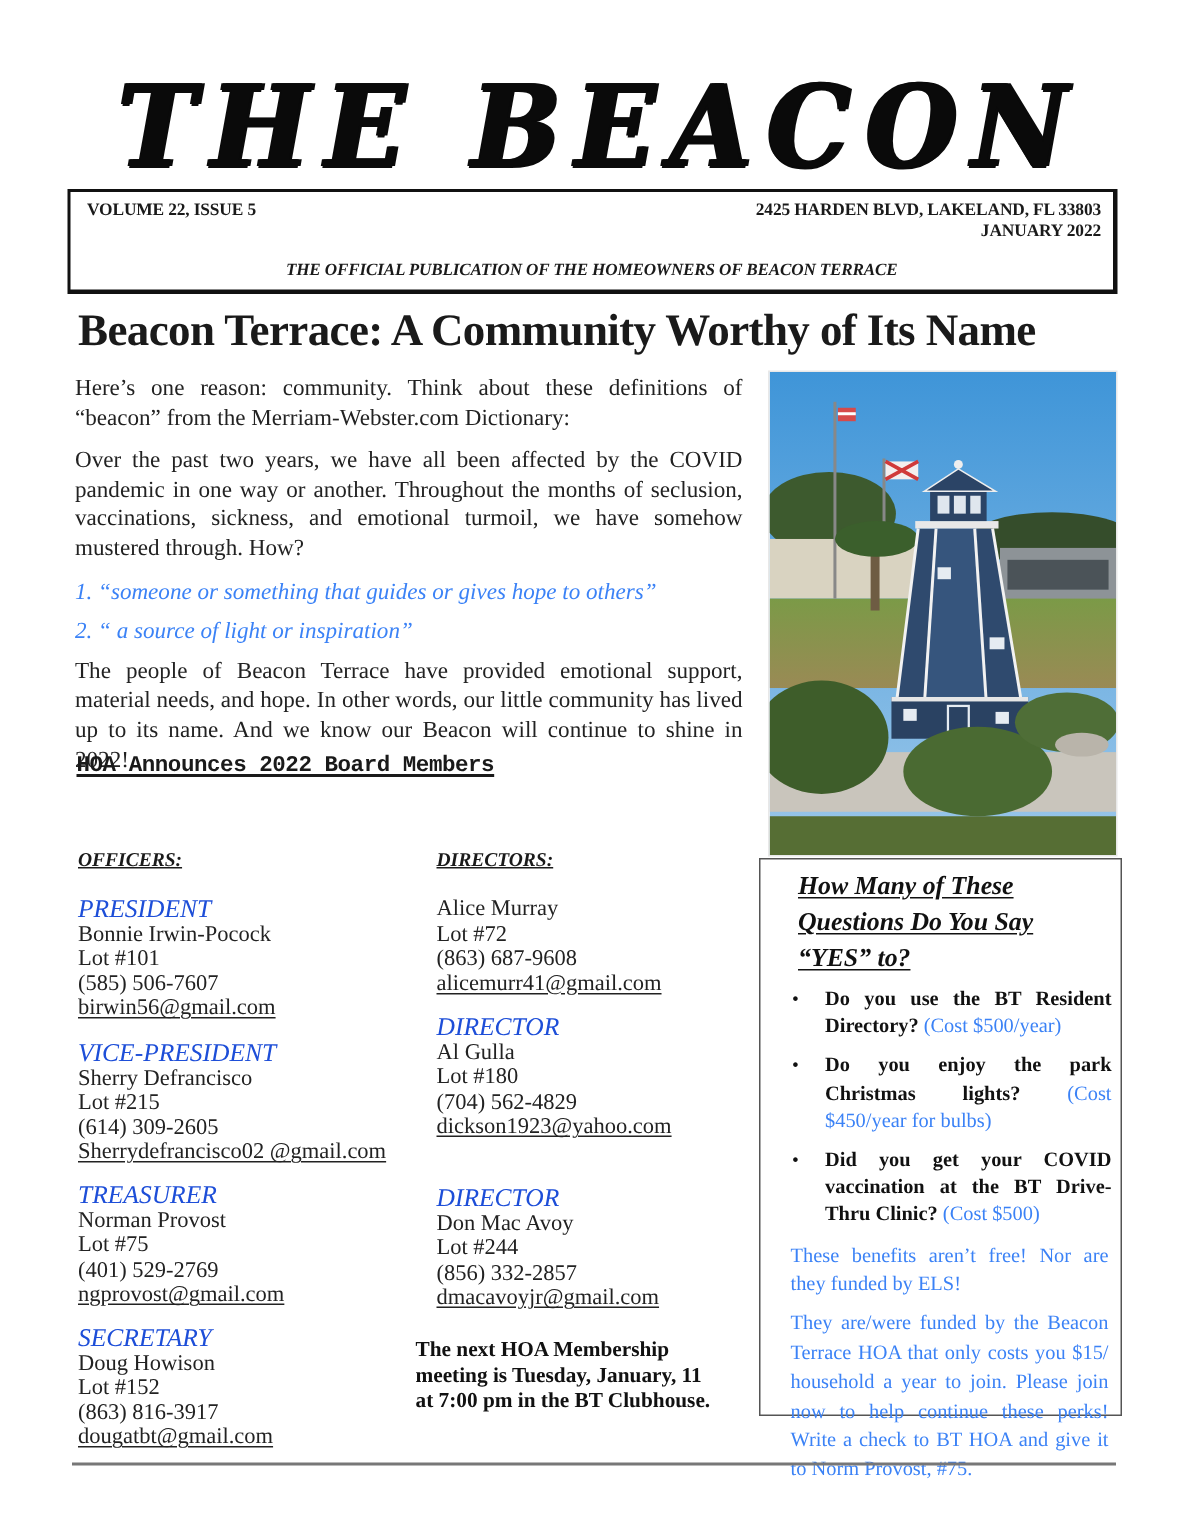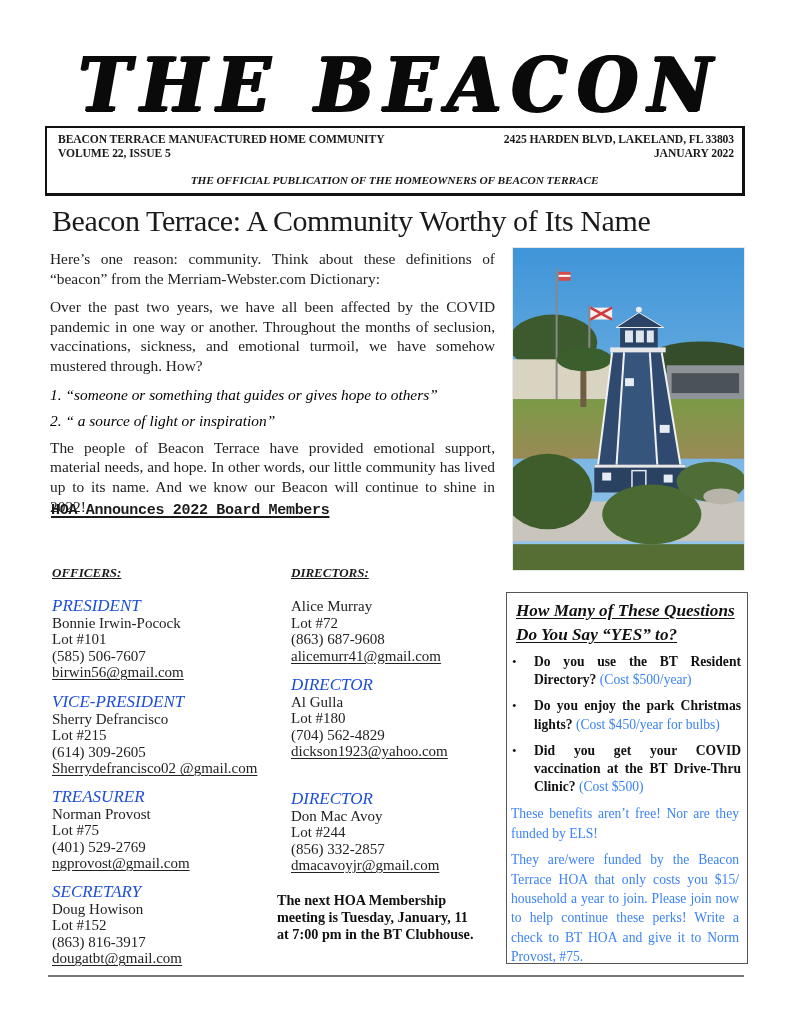--- a/index.html
+++ b/index.html
@@ -28,29 +28,29 @@
     .hb-left { position: absolute; left: 11px; top: 5px; line-height: 14px; }
     .hb-right { position: absolute; right: 8px; top: 5px; line-height: 14px; text-align: right; }
     .hb-tagline {
       position: absolute; left: 0; right: 0; top: 46px; text-align: center;
       font-style: italic; font-size: 11.4px;
     }
 
     
     .article-title {
       position: absolute; left: 52px; top: 202px; width: 700px;
-      font-size: 30px; font-weight: normal; letter-spacing: -0.4px; line-height: 38px;
+      font-size: 30px; font-weight: bold; letter-spacing: -0.4px; line-height: 38px;
       white-space: nowrap;
     }
     .article-body {
       position: absolute; left: 50px; top: 249px; width: 445px;
       font-size: 15.4px; line-height: 19.6px; text-align: justify; color: #222;
     }
     .article-body p { margin-bottom: 9px; }
-    .definition { font-style: italic; color: #000000; margin-bottom: 7px !important; }
+    .definition { font-style: italic; color: #3b82f6; margin-bottom: 7px !important; }
 
     
     .photo {
       position: absolute; left: 512px; top: 247px; width: 233px; height: 324px;
       overflow: hidden; border: 1px solid #e8e8e8;
     }
     .photo svg { display: block; width: 100%; height: 100%; }
 
     
     .hoa-title {
@@ -73,23 +73,23 @@
     .member .role { font-weight: normal; font-style: italic; font-size: 17px; color: #1d4ed8; }
     .member .email { text-decoration: underline; text-underline-offset: 2px; color: #222; cursor: pointer; }
 
     .meeting-note {
       position: absolute; left: 277px; top: 892px; width: 205px;
       font-weight: bold; font-size: 14.2px; line-height: 17px; color: #111;
     }
 
     
     .sidebar-box {
-      position: absolute; left: 506px; top: 592px; width: 242px; height: 372px;
+      position: absolute; left: 506px; top: 572px; width: 242px; height: 372px;
       border: 1.5px solid #555;
-      padding: 6px 6px 0 4px;
+      padding: 6px 6px 0 20px;
     }
     .sidebar-title {
       font-size: 17.2px; font-weight: bold; font-style: italic; line-height: 24px;
       text-decoration: underline; text-underline-offset: 2px;
       margin-left: 5px; color: #111;
     }
     .q-list { list-style: none; margin-top: 6px; }
     .q-item {
       position: relative; padding-left: 23px; font-size: 13.6px; line-height: 18.2px;
       text-align: justify; margin-bottom: 8px; color: #111;
@@ -109,21 +109,20 @@
   </style>
 </head>
 <body>
 
 <div class="masthead">
   <div class="masthead-title">THE BEACON</div>
 </div>
 
 <div class="header-box">
   <div class="hb-left">
-    <div>BEACON TERRACE MANUFACTURED HOME COMMUNITY</div>
     <div>VOLUME 22, ISSUE 5</div>
   </div>
   <div class="hb-right">
     <div>2425 HARDEN BLVD, LAKELAND, FL 33803</div>
     <div>JANUARY 2022</div>
   </div>
   <div class="hb-tagline">THE OFFICIAL PUBLICATION OF THE HOMEOWNERS OF BEACON TERRACE</div>
 </div>
 
 <h1 class="article-title">Beacon Terrace:  A Community Worthy of Its Name</h1>

